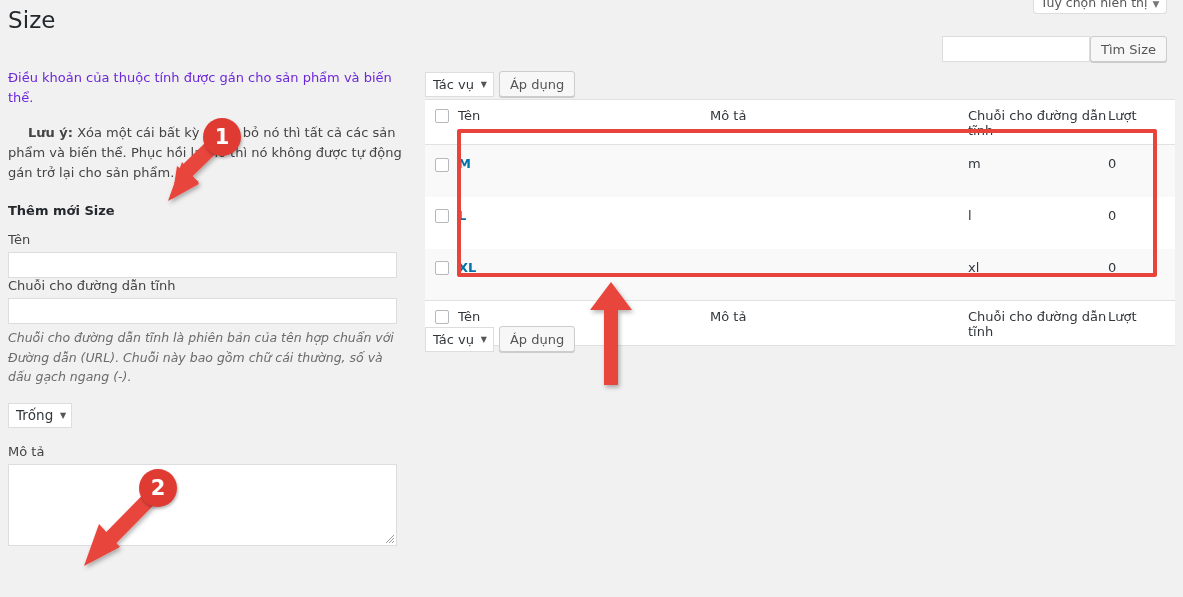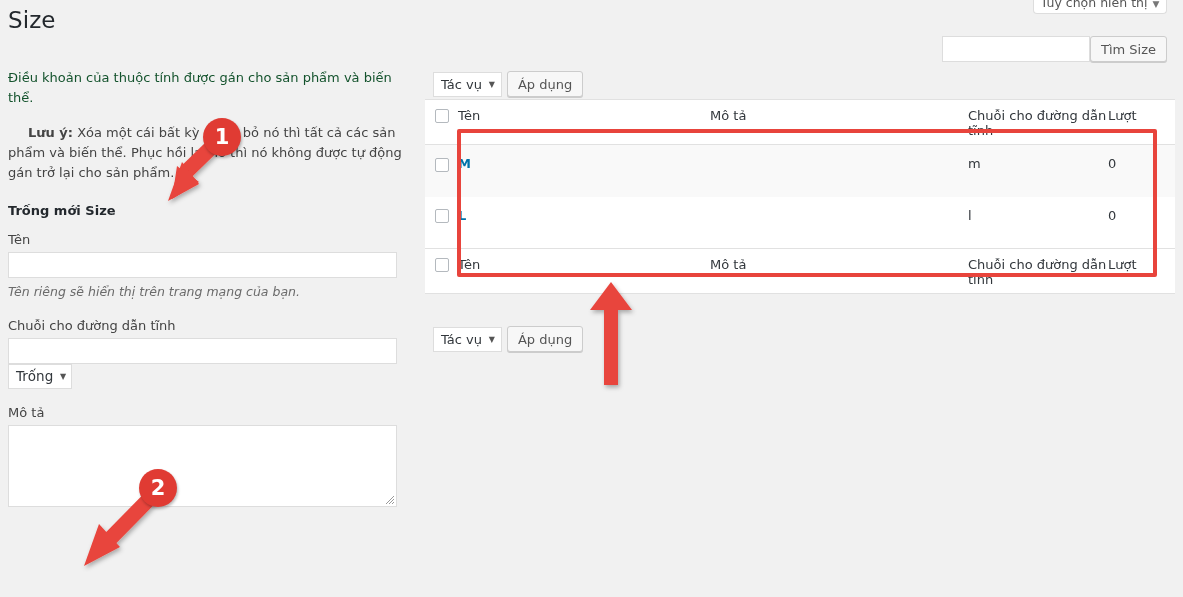--- a/index.html
+++ b/index.html
@@ -66,21 +66,21 @@
   #left-col {
     position: absolute;
     left: 8px;
     top: 68px;
     width: 400px;
   }
   .intro-text {
     margin: 0 0 16px 0;
     font-size: 13px;
     line-height: 1.5;
-    color: #14532d;
+    color: #6d28d9;
   }
   .note-text {
     margin: 0 0 20px 0;
     font-size: 13px;
     line-height: 1.55;
     color: #444;
   }
   .note-text b { font-weight: 700; margin-left: 20px; }
 
   .form-heading {
@@ -210,21 +210,21 @@
     font-size: 13px;
     padding: 0 10px;
     cursor: pointer;
     box-shadow: 0 1px 0 #ccc;
     white-space: nowrap;
   }
 
   
   .bulk-row {
     position: absolute;
-    left: 8px;
+    left: 0;
     display: flex;
     align-items: center;
     gap: 5px;
   }
   #bulk-row-top { top: 71px; }
   #bulk-row-bottom { top: 326px; }
   .bulk-select {
     position: relative;
     display: inline-flex;
     align-items: center;
@@ -368,28 +368,28 @@
 <h1 class="page-title">Size</h1>
 
 <div id="left-col">
 
   <p class="intro-text">Điều khoản của thuộc tính được gán cho sản phẩm và biến thể.</p>
 
   <p class="note-text">
     <b>Lưu ý:</b><span> Xóa một cái bất kỳ sẽ gỡ bỏ nó thì tất cả các sản phẩm và biến thể. Phục hồi lại nó thì nó không được tự động gán trở lại cho sản phẩm.</span>
   </p>
 
-  <h2 class="form-heading">Trống mới Size</h2>
+  <h2 class="form-heading">Thêm mới Size</h2>
 
   <label class="field-label">Tên</label>
   <input class="text-input" type="text" placeholder="" style="">
-  <p class="help-text">Tên riêng sẽ hiển thị trên trang mạng của bạn.</p>
 
   <label class="field-label">Chuỗi cho đường dẫn tĩnh</label>
   <input class="text-input" type="text" placeholder="" style="">
+  <p class="help-text">Chuỗi cho đường dẫn tĩnh là phiên bản của tên hợp chuẩn với Đường dẫn (URL). Chuỗi này bao gồm chữ cái thường, số và dấu gạch ngang (-).</p>
 
   <span class="select-wrap">
     <span class="fake-select">
       <span>Trống</span>
       <span class="sel-caret">▼</span>
     </span>
   </span>
 
   <div style="height:16px"></div>
 
@@ -448,20 +448,31 @@
         <td class="col-cb">
           <span class="cb"></span>
         </td>
         <td class="col-name">
           <a class="row-name-link">L</a>
         </td>
         <td class="col-desc desc-cell"></td>
         <td class="col-slug slug-cell">l</td>
         <td class="col-count count-cell">0</td>
       </tr>
+      <tr class="alt">
+        <td class="col-cb">
+          <span class="cb"></span>
+        </td>
+        <td class="col-name">
+          <a class="row-name-link">XL</a>
+        </td>
+        <td class="col-desc desc-cell"></td>
+        <td class="col-slug slug-cell">xl</td>
+        <td class="col-count count-cell">0</td>
+      </tr>
     </tbody>
     <tfoot>
       <tr>
         <th class="col-cb">
           <span class="cb"></span>
         </th>
         <th class="col-name">Tên</th>
         <th class="col-desc">Mô tả</th>
         <th class="col-slug">Chuỗi cho đường dẫn tĩnh</th>
         <th class="col-count">Lượt</th>

